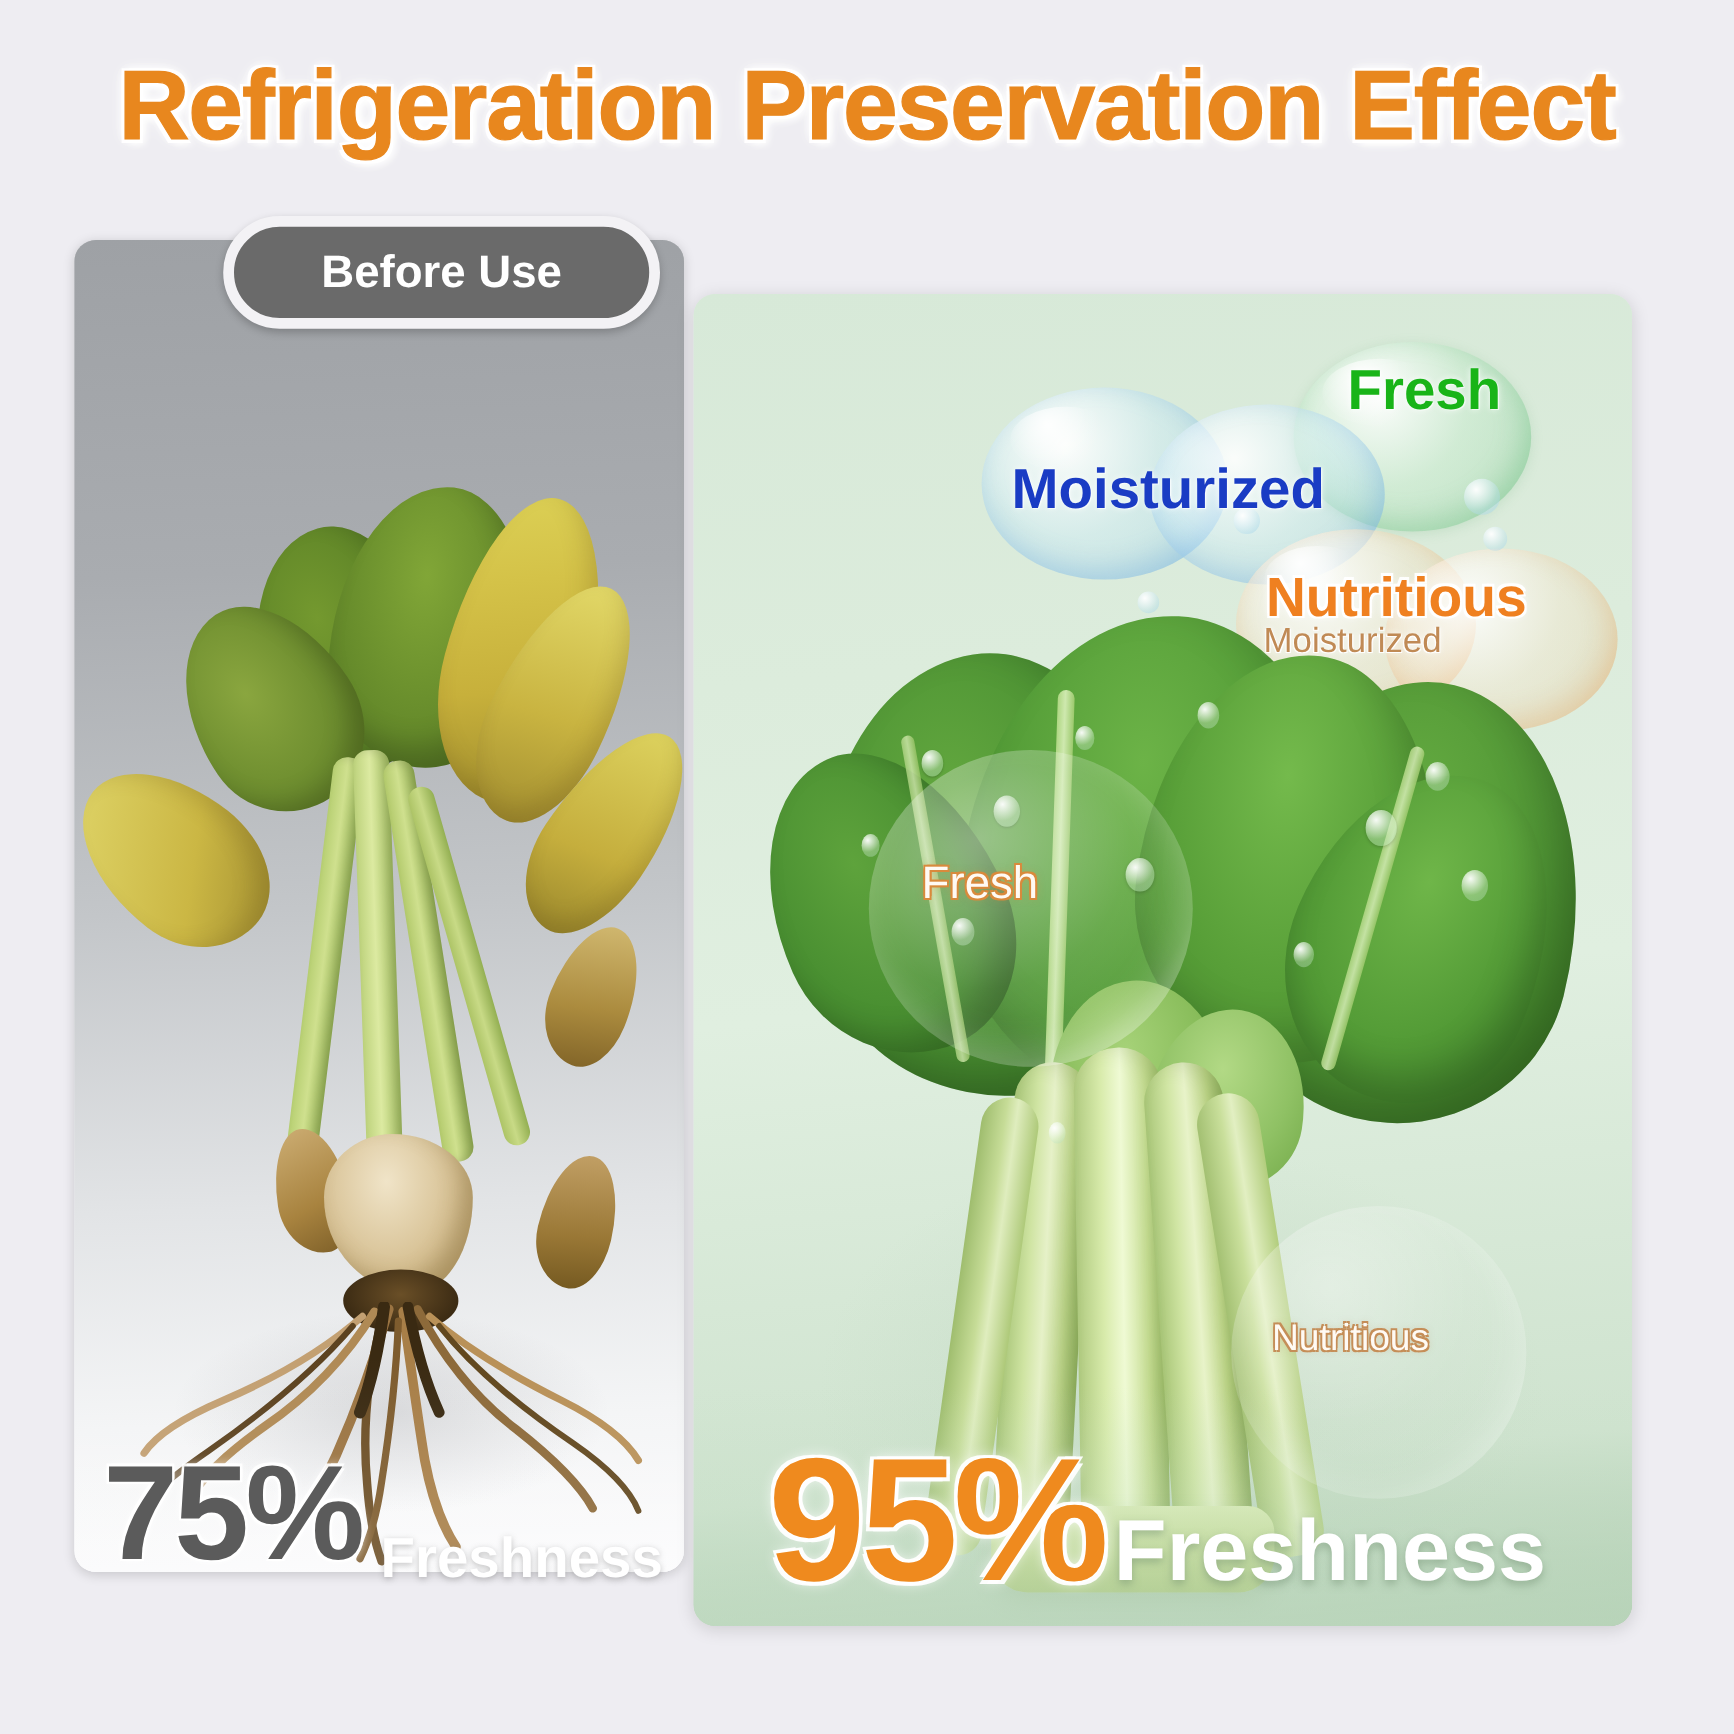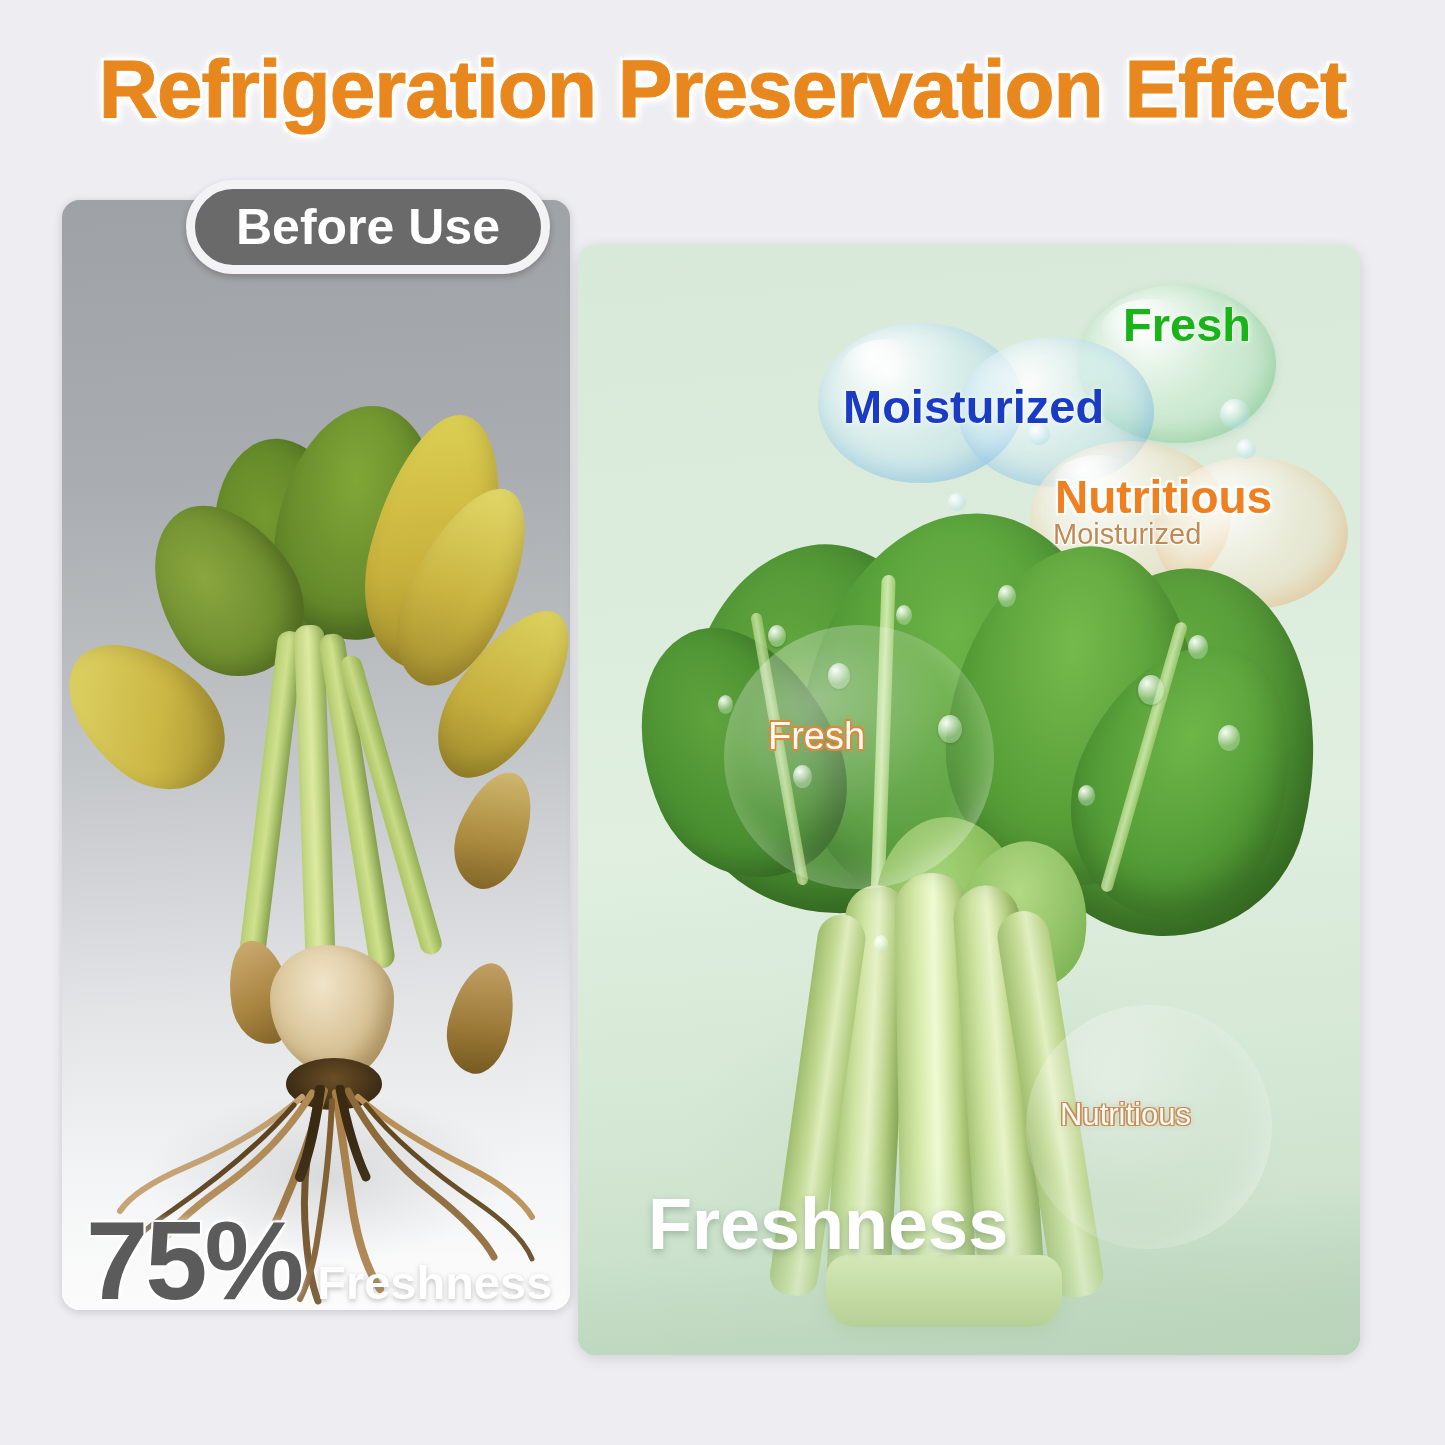--- a/index.html
+++ b/index.html
@@ -45,21 +45,21 @@
   }
 
   
   .badge{
     position:absolute; display:flex; align-items:center; justify-content:center;
     border-radius:70px; font-weight:bold; white-space:nowrap;
     z-index:40;
   }
   .badge-before{
     left:186px; top:180px; width:364px; height:94px;
-    background:#6a6a6a; color:#ffffff; font-size:50px;
+    background:#6a6a6a; color:#ffffff; font-size:38px;
     border:9px solid #f3f2f5;
     box-shadow:0 3px 7px rgba(0,0,0,.22);
   }
   .badge-after{
     left:816px; top:188px; width:362px; height:96px;
     background:#ed8a22; color:#fdf7ec; font-size:50px;
     border:9px solid #f3f2f5;
     box-shadow:0 3px 7px rgba(0,0,0,.2);
   }
 
@@ -122,21 +122,21 @@
   .lbl-nutritious-low{
     left:1060px; top:1097px; font-size:31px; font-weight:normal; color:#fffaf4;
     text-shadow:
       1.4px 1.4px 0 #c58e58, -1.4px 1.4px 0 #c58e58,
       1.4px -1.4px 0 #c58e58, -1.4px -1.4px 0 #c58e58,
       0 0 6px rgba(197,142,88,.5);
   }
 
   
   .stat{ position:absolute; display:flex; align-items:baseline; white-space:nowrap; z-index:35; }
-  .stat-before{ left:86px; top:1196px; }
+  .stat-before{ left:86px; top:1196px;align-items:flex-end; }
   .stat-before .num{
     font-size:112px; font-weight:bold; color:#5b5b5b; letter-spacing:-3px;
     text-shadow:
       0 0 10px #ffffff,
       2px 2px 0 rgba(255,255,255,.9), -2px 2px 0 rgba(255,255,255,.9),
       2px -2px 0 rgba(255,255,255,.9), -2px -2px 0 rgba(255,255,255,.9);
   }
   .stat-before .unit{
     font-size:47px; font-weight:bold; color:#ffffff; margin-left:16px;
     text-shadow:0 2px 5px rgba(120,120,120,.45);
@@ -276,20 +276,21 @@
   </div>
 
   <div class="bubble-label lbl-fresh-top">Fresh</div>
   <div class="bubble-label lbl-moist-top">Moisturized</div>
   <div class="bubble-label lbl-nutritious-top">Nutritious</div>
   <div class="bubble-label lbl-moist-small">Moisturized</div>
   <div class="bubble-label lbl-fresh-mid">Fresh</div>
   <div class="bubble-label lbl-nutritious-low">Nutritious</div>
 
   <div class="stat stat-after">
+    <span class="num">95%</span>
     <span class="unit">Freshness</span>
   </div>
 
   <div class="badge badge-before">
     <span>Before Use</span>
   </div>
 
 </div>
 
 </body></html>

